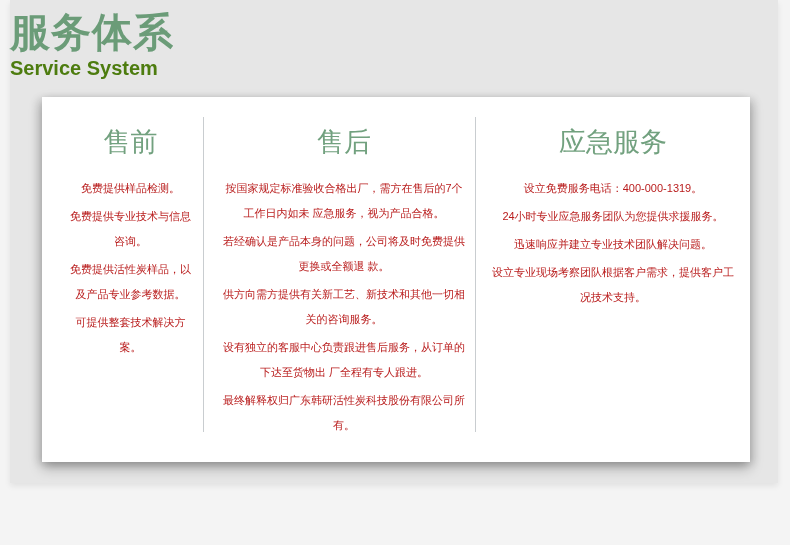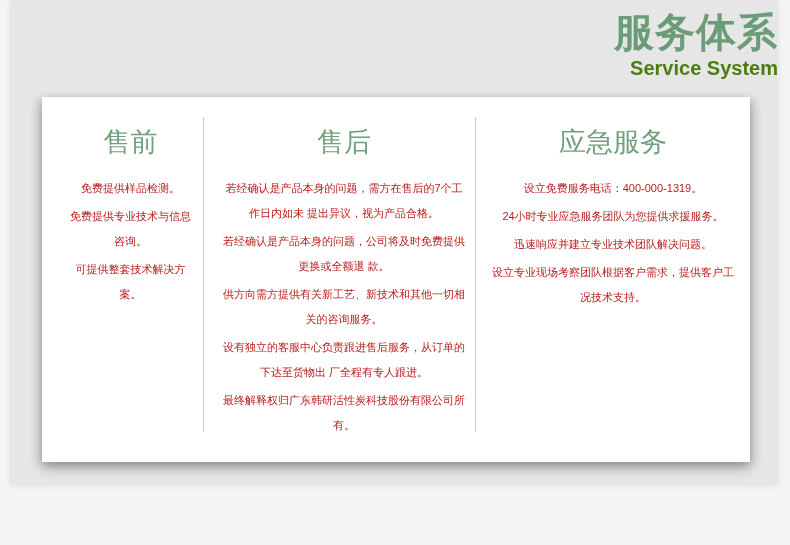--- a/index.html
+++ b/index.html
@@ -21,21 +21,21 @@
     width: 768px;
     height: 483px;
     background: #e6e6e6;
     box-shadow: 0 3px 6px rgba(0,0,0,0.08);
   }
   .header {
     position: absolute;
     left: 0;
     top: 8px;
     width: 100%;
-    text-align: right;
+    text-align: left;
   }
   .header .title {
     font-size: 40px;
     font-weight: bold;
     color: #6b9c78;
     letter-spacing: 1px;
     line-height: 48px;
     margin: 0;
   }
   .header .subtitle {
@@ -100,26 +100,27 @@
 
   <div class="card">
 
     <div class="divider divider-1"></div>
     <div class="divider divider-2"></div>
 
     <div class="col col-pre">
       <h3 class="col-heading">售前</h3>
       <p>免费提供样品检测。</p>
       <p>免费提供专业技术与信息咨询。</p>
+      <p>免费提供活性炭样品，以及产品专业参考数据。</p>
       <p>可提供整套技术解决方案。</p>
     </div>
 
     <div class="col col-after">
       <h3 class="col-heading">售后</h3>
-      <p>若经确认是产品本身的问题，需方在售后的7个工作日内如未 提出异议，视为产品合格。</p>
+      <p>按国家规定标准验收合格出厂，需方在售后的7个工作日内如未 应急服务，视为产品合格。</p>
       <p>若经确认是产品本身的问题，公司将及时免费提供更换或全额退 款。</p>
       <p>供方向需方提供有关新工艺、新技术和其他一切相关的咨询服务。</p>
       <p>设有独立的客服中心负责跟进售后服务，从订单的下达至货物出  厂全程有专人跟进。</p>
       <p>最终解释权归广东韩研活性炭科技股份有限公司所有。</p>
     </div>
 
     <div class="col col-emergency">
       <h3 class="col-heading">应急服务</h3>
       <p>设立免费服务电话：400-000-1319。</p>
       <p>24小时专业应急服务团队为您提供求援服务。</p>

